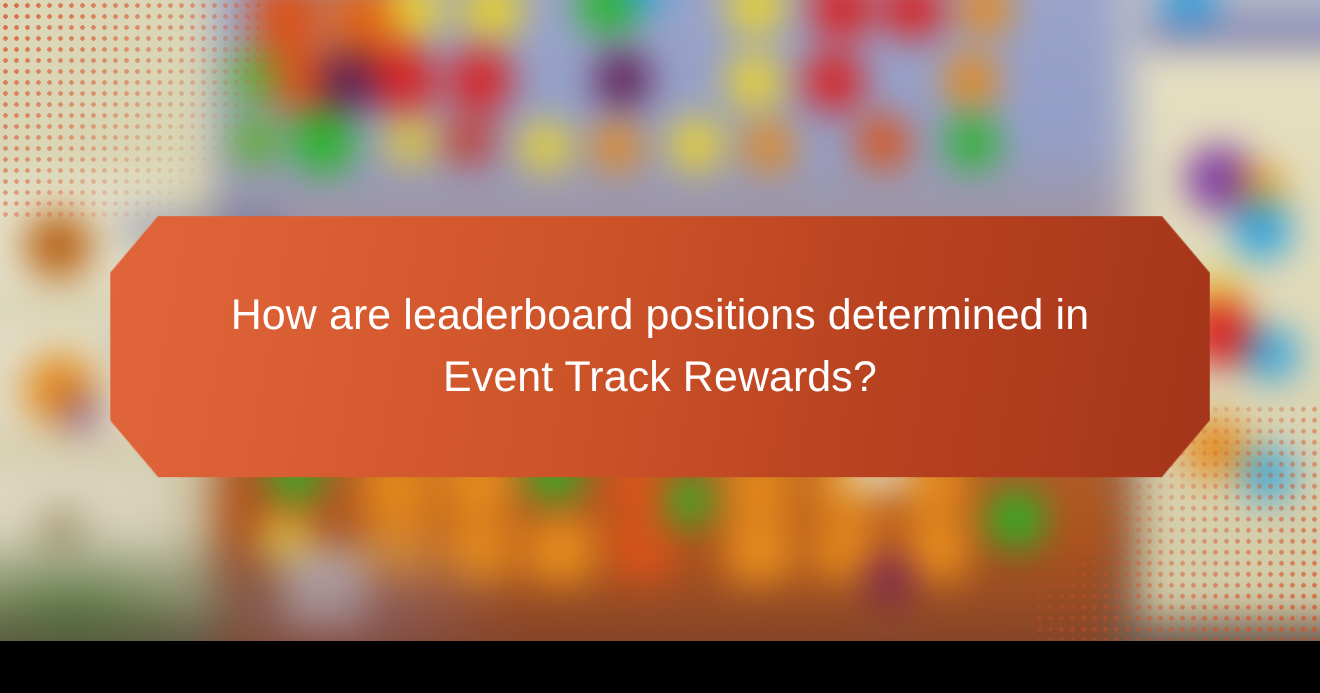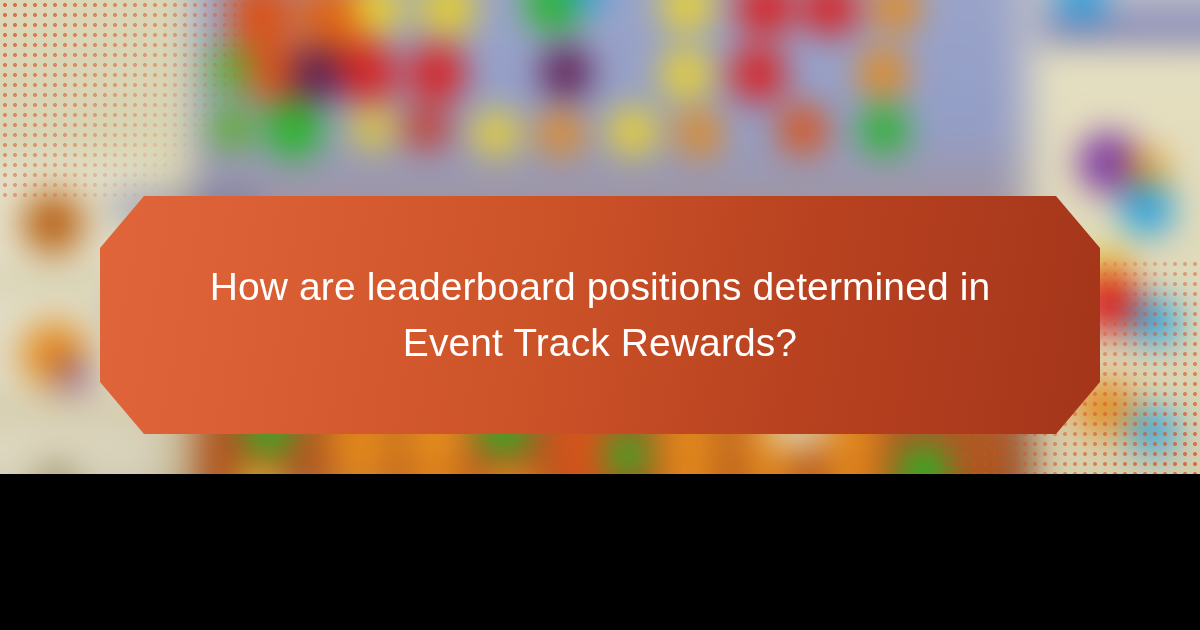--- a/index.html
+++ b/index.html
@@ -3,21 +3,21 @@
 <meta charset="utf-8">
 <style>
   html, body {
     margin: 0;
     padding: 0;
     background: #000;
   }
   #stage {
     position: relative;
     width: 1200px;
-    height: 474px;
+    height: 582px;
     overflow: hidden;
     font-family: "Liberation Sans", sans-serif;
   }
 
   
   #bg-wrap {
     position: absolute;
     inset: 0;
     overflow: hidden;
   }

